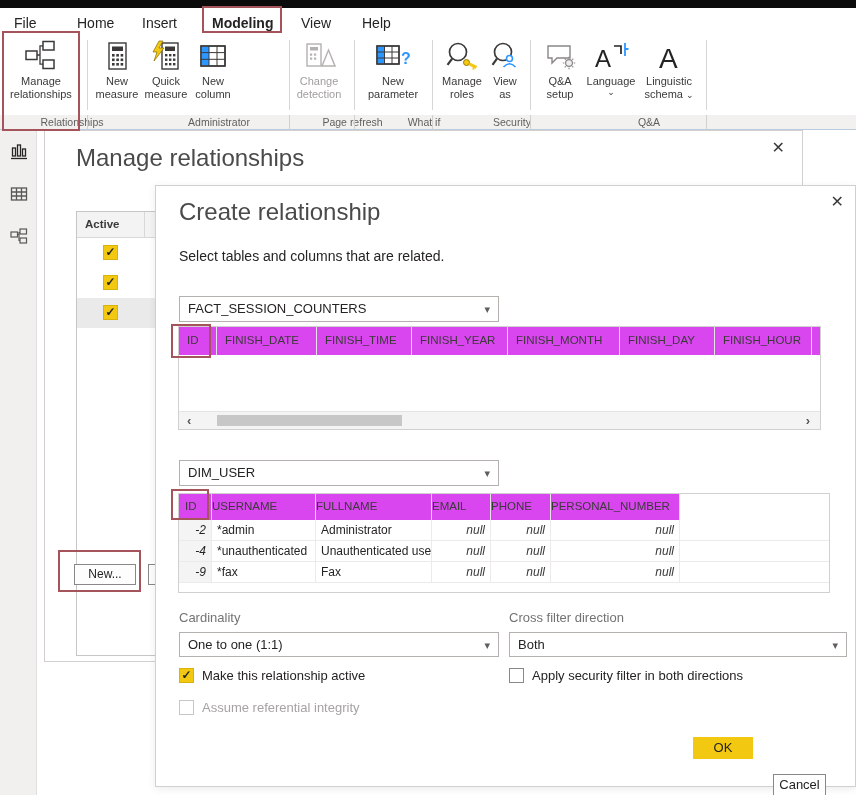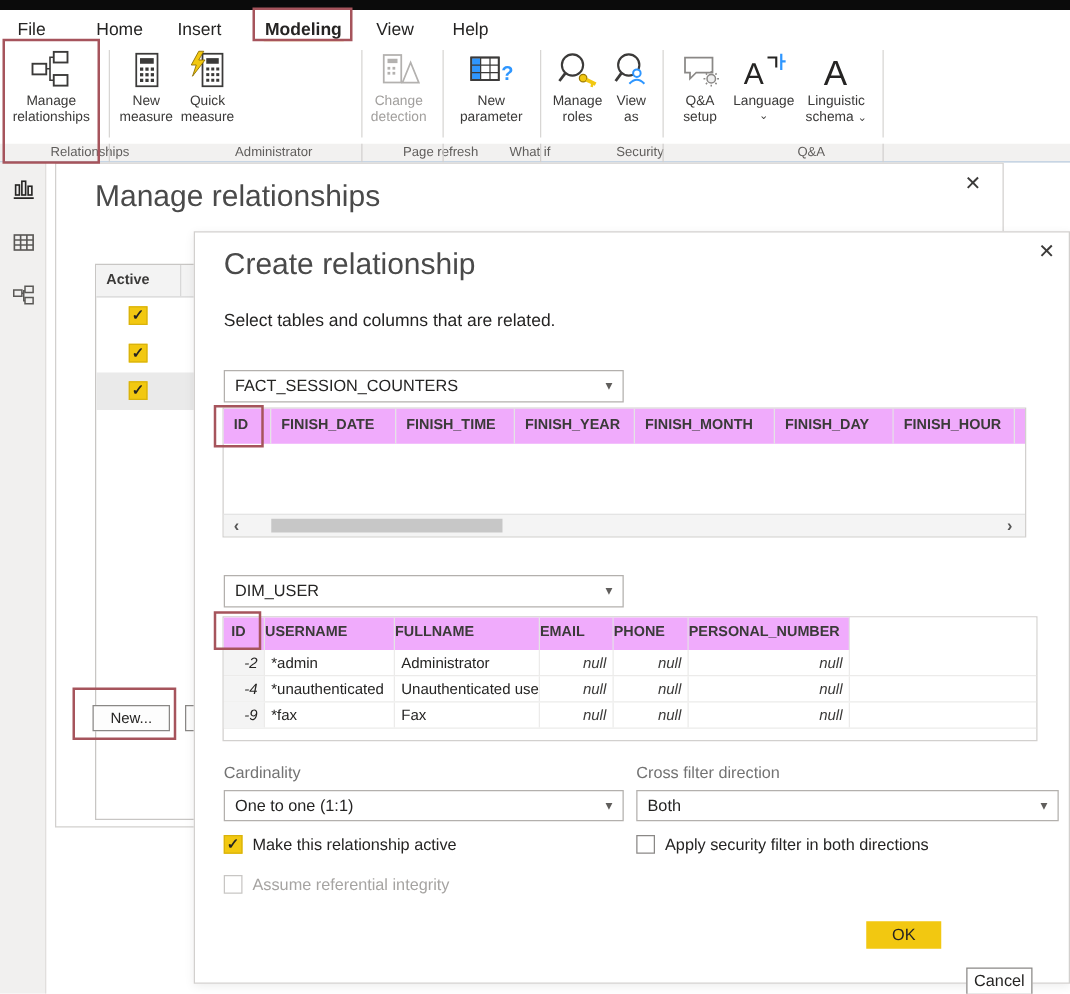--- a/index.html
+++ b/index.html
@@ -56,21 +56,21 @@
   .new-btn { position:absolute; left:29px; top:433px; width:62px; height:21px; background:#FDFDFD; border:1px solid #8A8886; font-size:12px; color:#252423; text-align:center; line-height:19px; }
   .btn-sliver { position:absolute; left:103px; top:433px; width:14px; height:21px; background:#FDFDFD; border:1px solid #8A8886; }
 
   
   .dd { position:absolute; height:26px; border:1px solid #B3B0AD; background:#fff; font-size:13px; color:#252423; line-height:24px; padding-left:8px; }
   .dd .caret { position:absolute; right:8px; top:0; font-size:11px; color:#605E5C; }
 
   
   .tbl { position:absolute; border:1px solid #D2D0CE; background:#fff; }
   .thead { display:flex; background:#fff; }
-  .hcell { background:#f0abfc; font-size:11.5px; font-weight:bold; color:#3B3A39; height:28px; line-height:27px; padding-left:8px; border-right:1px solid #E4E4E4; overflow:hidden; white-space:nowrap; }
+  .hcell { background:#d946ef; font-size:11.5px; font-weight:normal; color:#3B3A39; height:28px; line-height:27px; padding-left:8px; border-right:1px solid #E4E4E4; overflow:hidden; white-space:nowrap; }
   .t2 .hcell { height:26px; line-height:25px; text-align:left; padding-left:0; }
   .t2 .hcell.left { text-align:left; padding-left:6px; }
   .trow { display:flex; height:21px; border-bottom:1px solid #ECEBEA; }
   .tcell { font-size:12px; color:#252423; line-height:20px; padding:0 5px; border-right:1px solid #ECEBEA; overflow:hidden; white-space:nowrap; }
   .tcell.idc { background:#F4F4F4; font-style:italic; text-align:right; }
   .tcell.nullc { font-style:italic; text-align:right; color:#3B3A39; }
   .scrollbar { position:absolute; left:0; bottom:0; width:100%; height:18px; background:#F4F4F4; border-top:1px solid #E4E4E4; }
   .sb-arrow { position:absolute; top:1px; font-size:13px; font-weight:bold; color:#555; }
   .sb-thumb { position:absolute; left:38px; top:3px; width:185px; height:11px; background:#C7C7C7; }
 
@@ -155,20 +155,31 @@
               <rect x="15" y="23" width="2.4" height="2.4"></rect>
               <rect x="19" y="23" width="2.4" height="2.4"></rect>
               <rect x="23" y="23" width="2.4" height="2.4"></rect>
             </g>
             <polygon points="9,1 3,12 7,12 4,21 14,8 9,8 13,1" fill="#F2C811" stroke="#8a6d00" stroke-width="0.7"></polygon>
           </svg>
       </span>
       <span class="rlabel">Quick measure</span>
     </div>
 
+    <div class="rbtn" style="left:191px;width:44px">
+      <span class="ricon">
+        <svg width="30" height="32" viewBox="0 0 30 32">
+            <rect x="3" y="6" width="24" height="20" fill="#fff" stroke="#3B3A39" stroke-width="1.4"></rect>
+            <rect x="3.7" y="6.7" width="7.3" height="18.6" fill="#2E96FF"></rect>
+            <path d="M11 6 V26 M19 6 V26 M3 12.6 H27 M3 19.3 H27" stroke="#3B3A39" stroke-width="1"></path>
+            <rect x="3" y="6" width="24" height="20" fill="none" stroke="#3B3A39" stroke-width="1.4"></rect>
+          </svg>
+      </span>
+      <span class="rlabel">New column</span>
+    </div>
 
     <div class="rsep" style="left:289px"></div>
 
     <div class="rbtn disabled" style="left:290px;width:58px">
       <span class="ricon">
         <svg width="34" height="32" viewBox="0 0 34 32">
             <rect x="5" y="4" width="14" height="22" fill="#fff" stroke="#B3B1AF" stroke-width="1.4"></rect>
             <rect x="8" y="7" width="8" height="3.5" fill="#B3B1AF"></rect>
             <g fill="#B3B1AF">
               <rect x="8" y="13.5" width="2.2" height="2.2"></rect>

